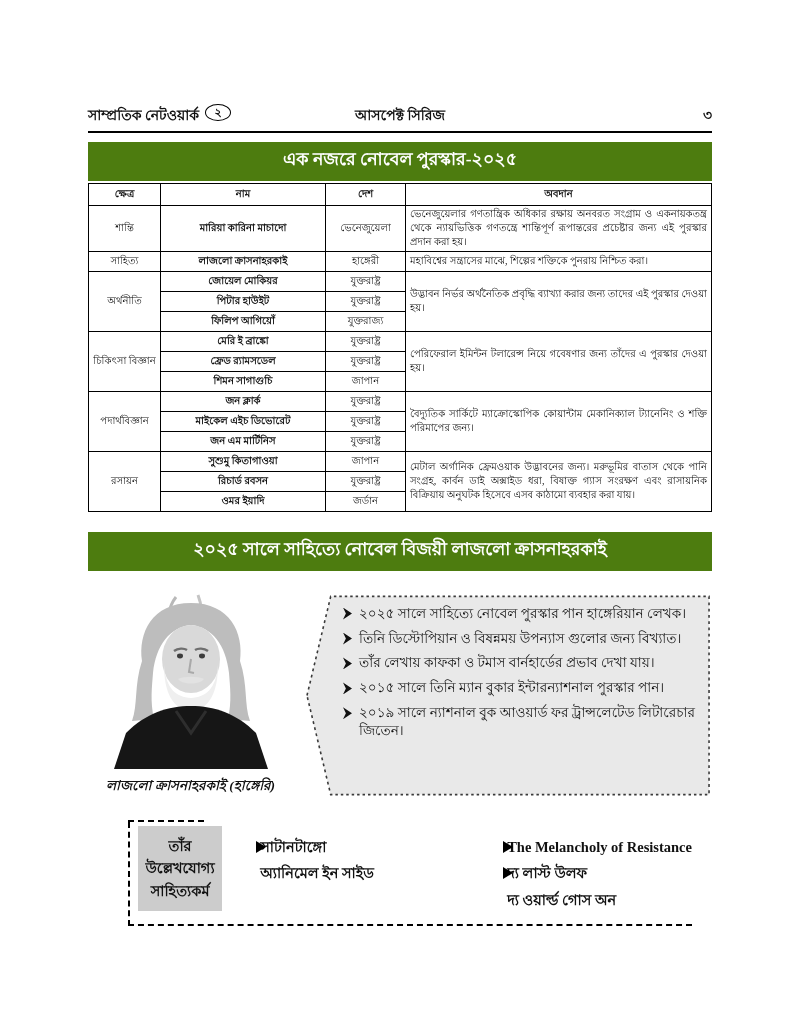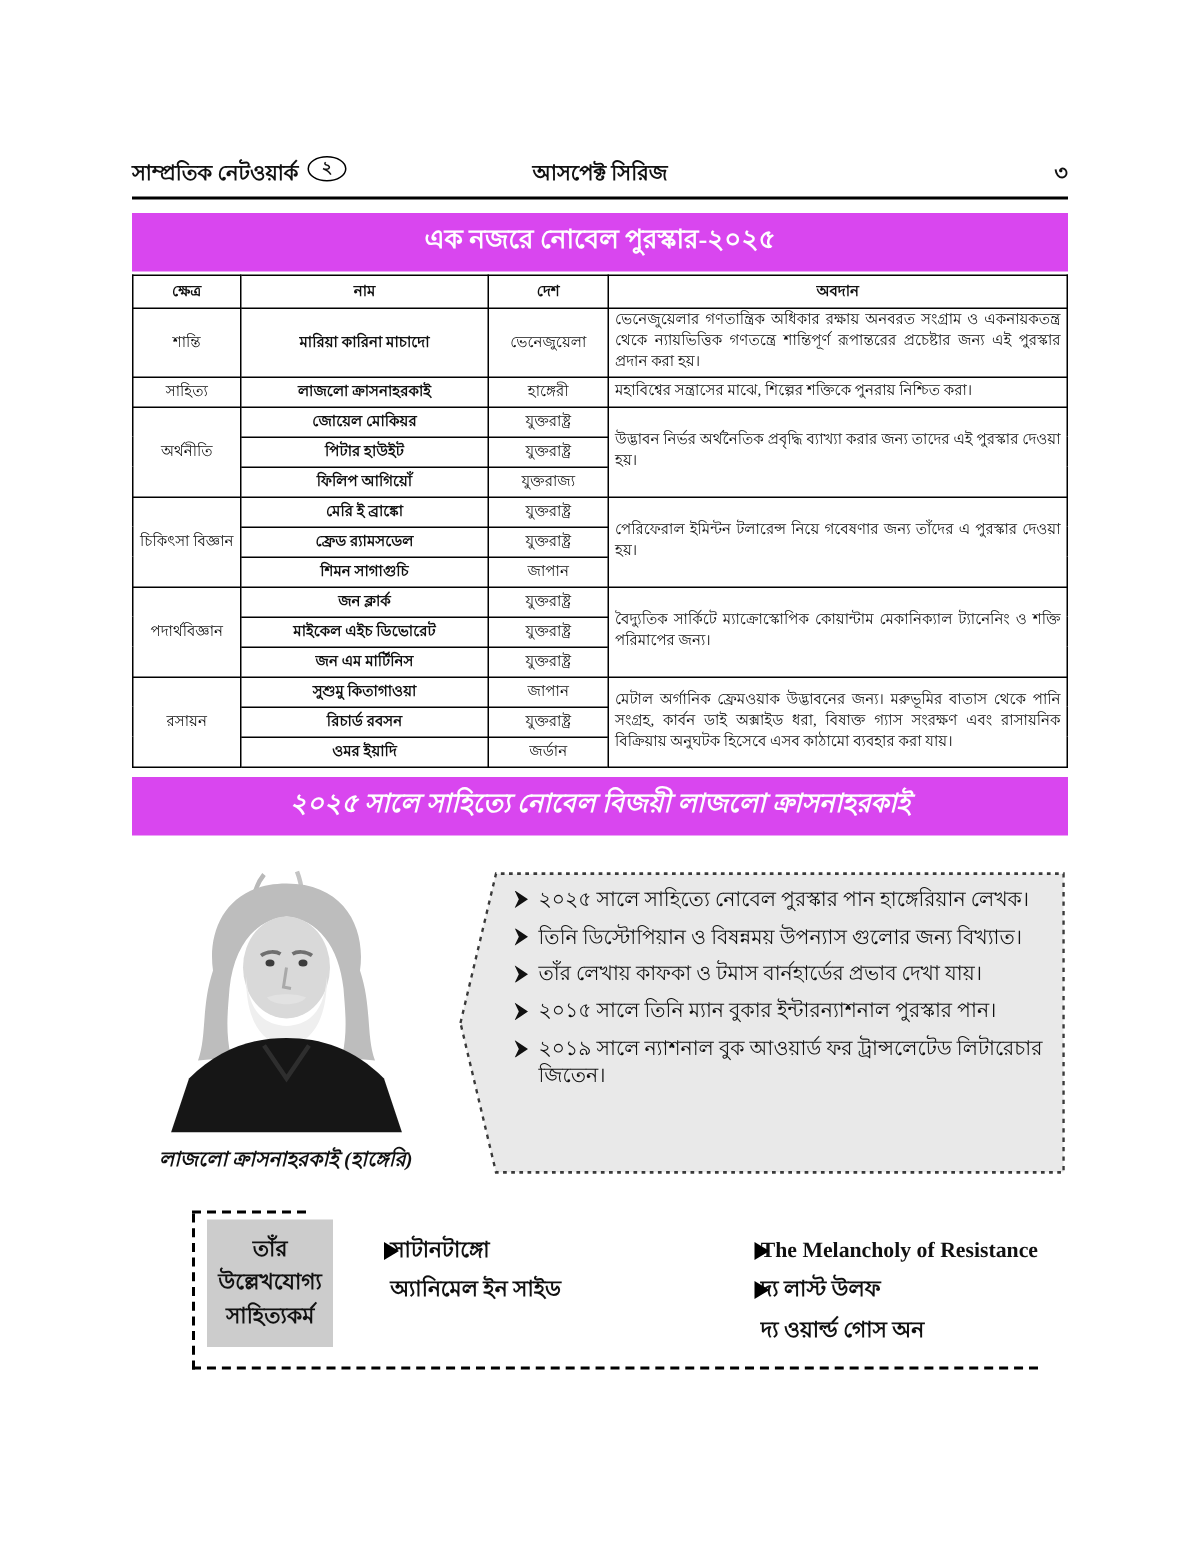--- a/index.html
+++ b/index.html
@@ -23,26 +23,26 @@
   .runhead .badge {
     display: inline-block; border: 1.4px solid #000; border-radius: 50%;
     min-width: 26px; height: 17px; line-height: 15px;
     font-size: 11px; text-align: center; font-weight: bold;
   }
   .runhead .center { flex: 1; text-align: center; }
   .runhead .right  { width: 240px; text-align: right; }
 
   
   .banner {
-    background: #d946ef; color: #fff;
+    background: #4d7c0f; color: #fff;
     text-align: center; font-weight: bold;
     font-size: 17.5px; padding: 4px 0 6px 0;
   }
   .banner.first { margin-top: 9px; }
-  .banner.second { margin-top: 6px; font-style: italic; }
+  .banner.second { margin-top: 20px; }
 
   
   table.nobel {
     width: 100%; border-collapse: collapse; margin-top: 2px;
     font-size: 10px;
   }
   table.nobel th, table.nobel td {
     border: 1.6px solid #000;
     padding: 1px 4px;
     vertical-align: middle;

